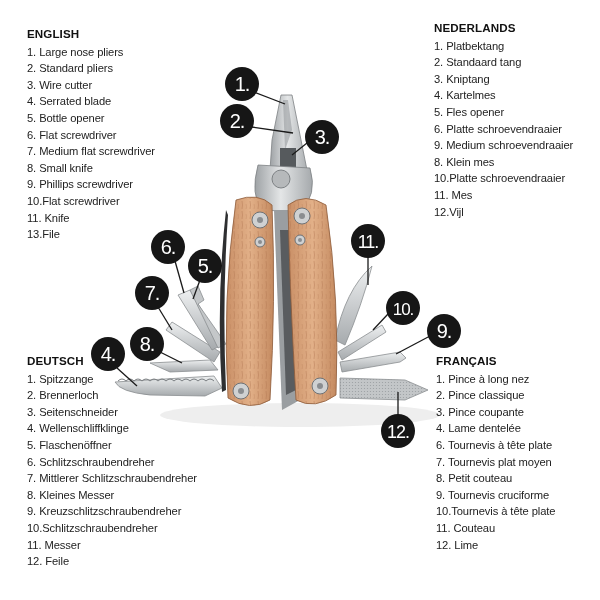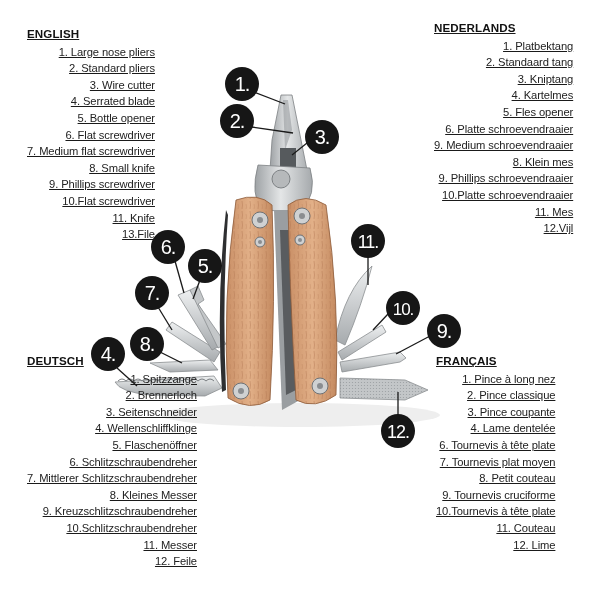--- a/index.html
+++ b/index.html
@@ -1,20 +1,20 @@
 <!DOCTYPE html>
 <html><head>
 <meta charset="utf-8">
 <style>
   html, body { margin: 0; padding: 0; background: #ffffff; }
   body { width: 600px; height: 600px; position: relative; overflow: hidden;
          font-family: "Liberation Sans", sans-serif; color: #1a1a1a; }
-  .legend { position: absolute; font-size: 11.2px; line-height: 16.6px; letter-spacing: -0.1px; text-decoration: underline; }
+  .legend { position: absolute; font-size: 11.2px; line-height: 16.6px; letter-spacing: -0.1px; }
   .legend h3 { margin: 0 0 1px 0; font-size: 11.6px; font-weight: bold; letter-spacing: 0.1px; color: #111; }
-  .legend ol { list-style: none; margin: 0; padding: 0; text-align: right; }
+  .legend ol { list-style: none; margin: 0; padding: 0; }
   .legend li { white-space: nowrap; color: #222; }
   #legend-en { left: 27px; top: 26px; }
   #legend-nl { left: 434px; top: 20px; }
   #legend-de { left: 27px; top: 353px; }
   #legend-fr { left: 436px; top: 353px; }
   #tool { position: absolute; left: 0; top: 0; width: 600px; height: 600px; }
   .callout-text { font-family: "Liberation Sans", sans-serif; font-size: 20px; fill: #ffffff; letter-spacing: -1px; }
 </style>
 </head>
 <body>
@@ -192,21 +192,20 @@
   <h3>NEDERLANDS</h3>
   <ol>
     <li>1. Platbektang</li>
     <li>2. Standaard tang</li>
     <li>3. Kniptang</li>
     <li>4. Kartelmes</li>
     <li>5. Fles opener</li>
     <li>6. Platte schroevendraaier</li>
     <li>9. Medium schroevendraaier</li>
     <li>8. Klein mes</li>
-    <li>9. Phillips schroevendraaier</li>
     <li>10.Platte schroevendraaier</li>
     <li>11. Mes</li>
     <li>12.Vijl</li>
   </ol>
 </div>
 
 <div id="legend-de" class="legend">
   <h3>DEUTSCH</h3>
   <ol>
     <li>1. Spitzzange</li>

